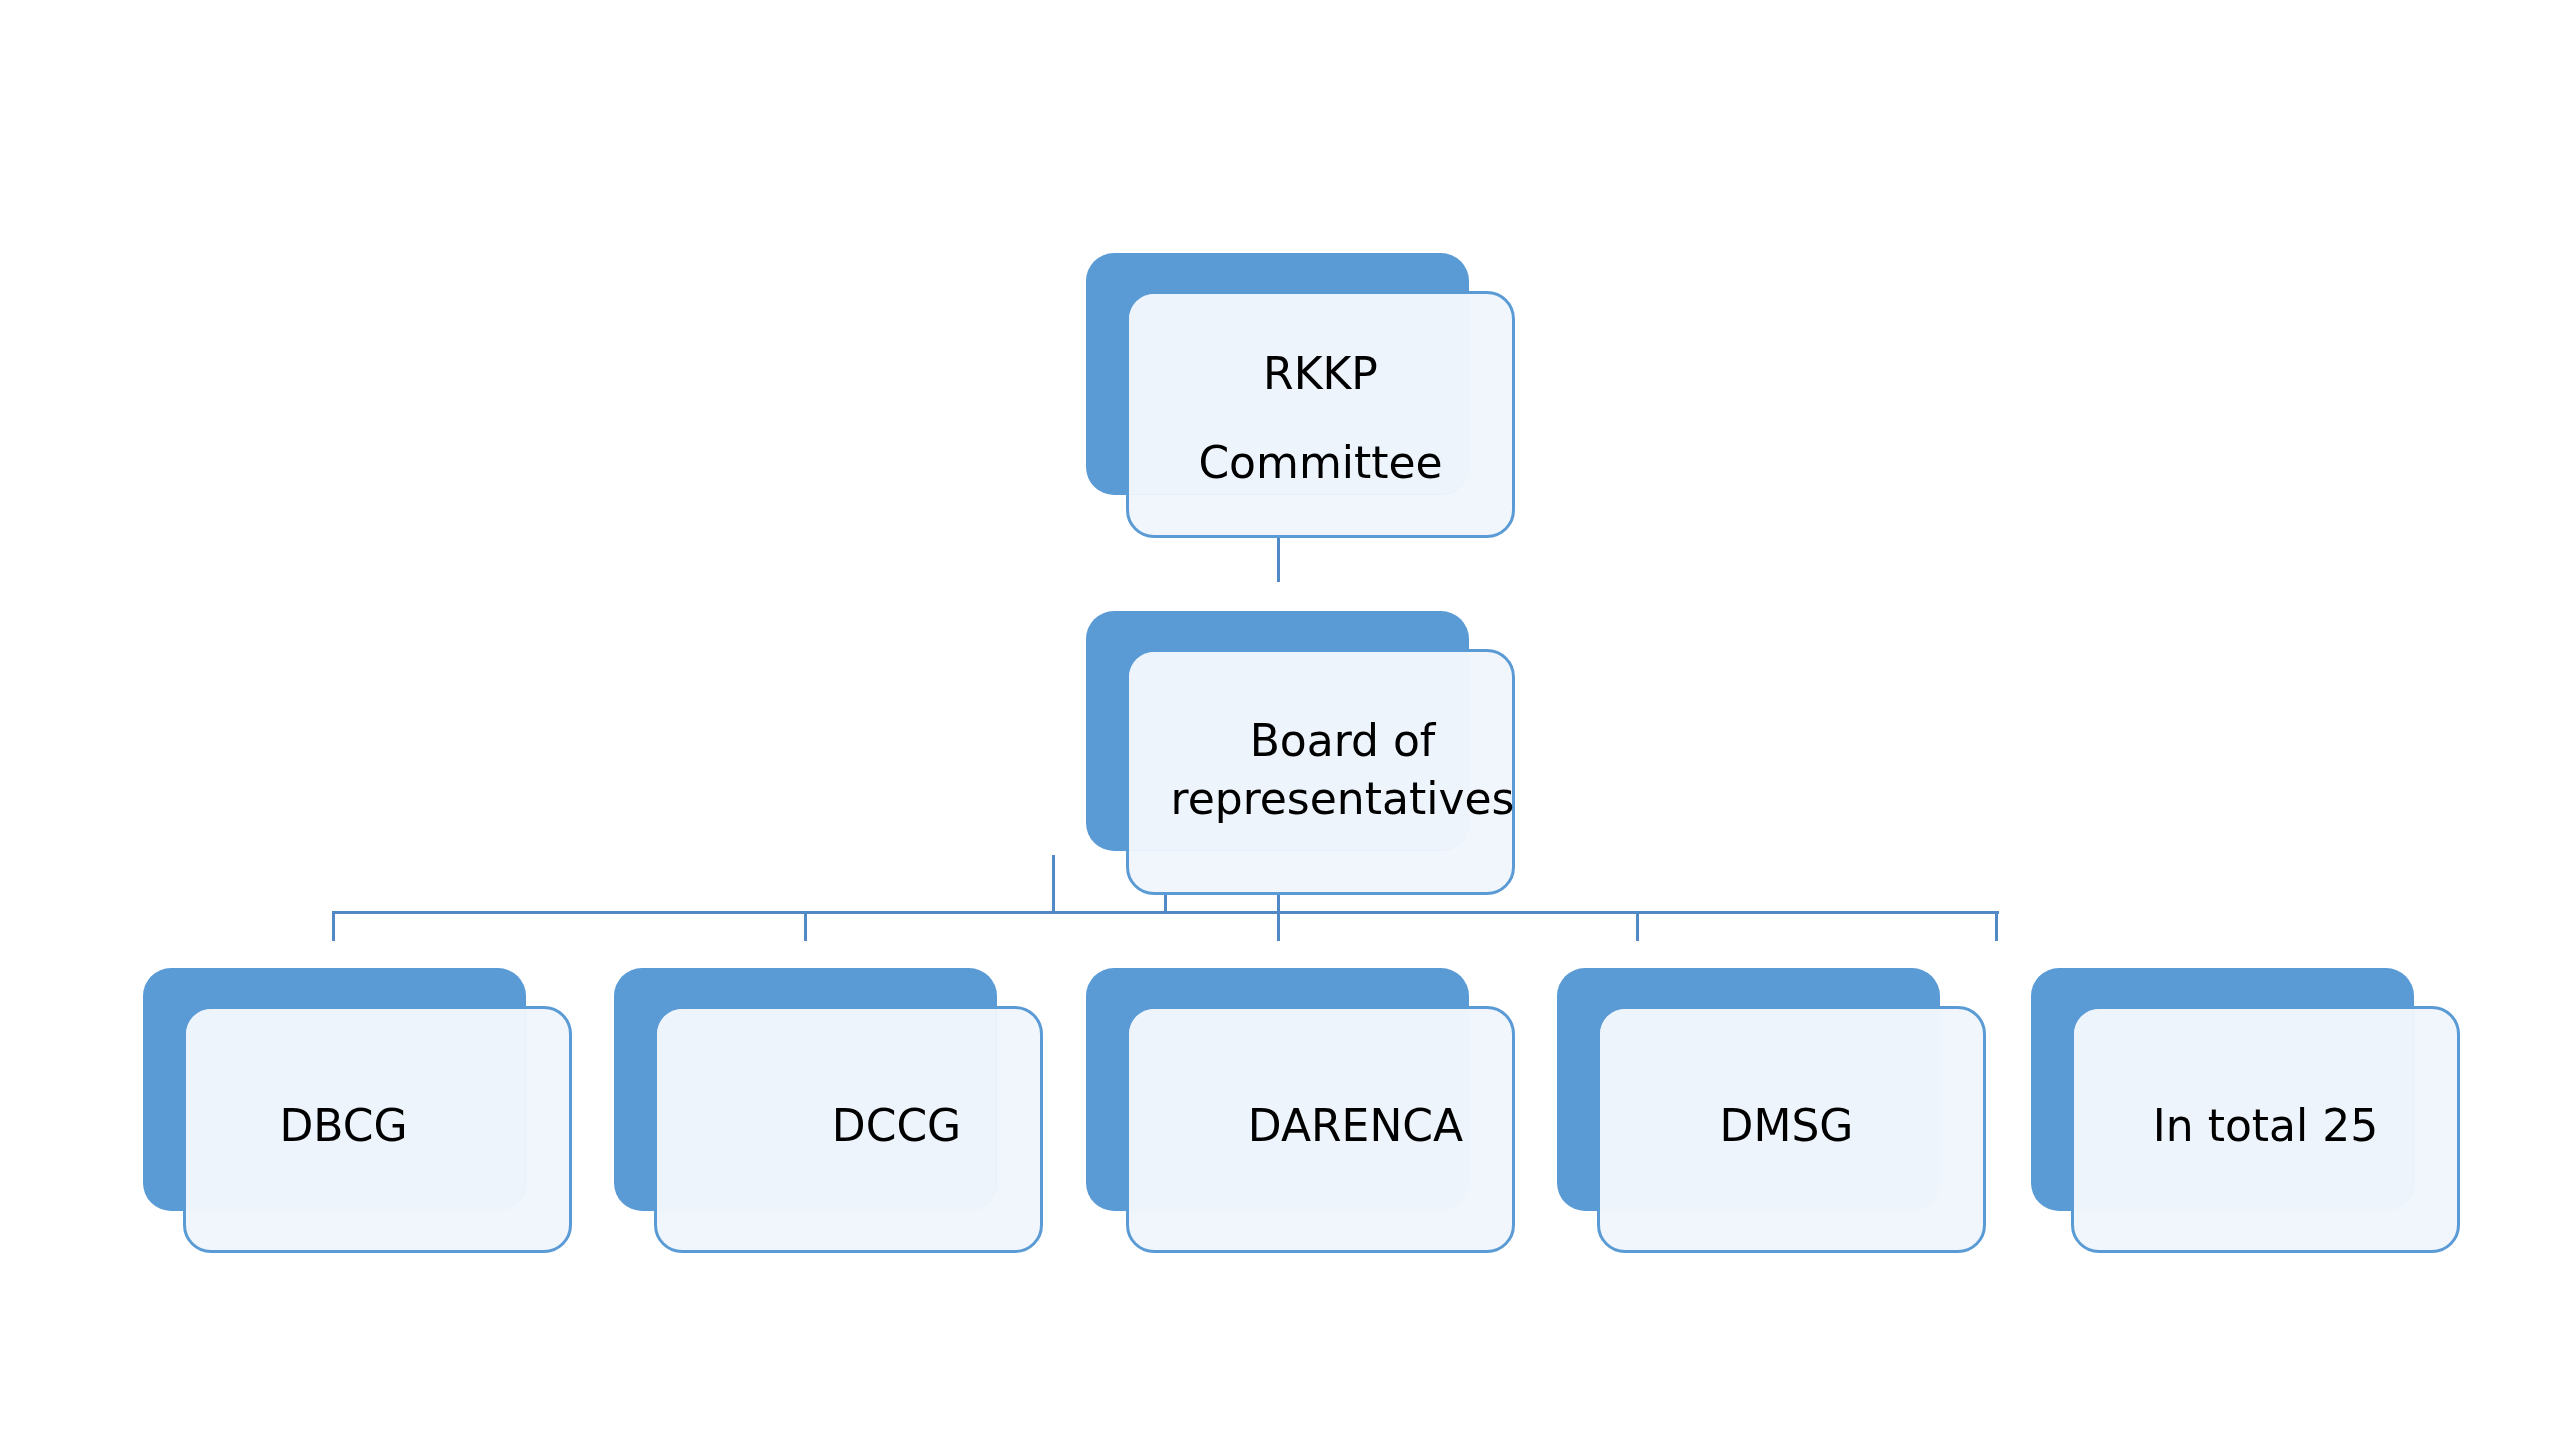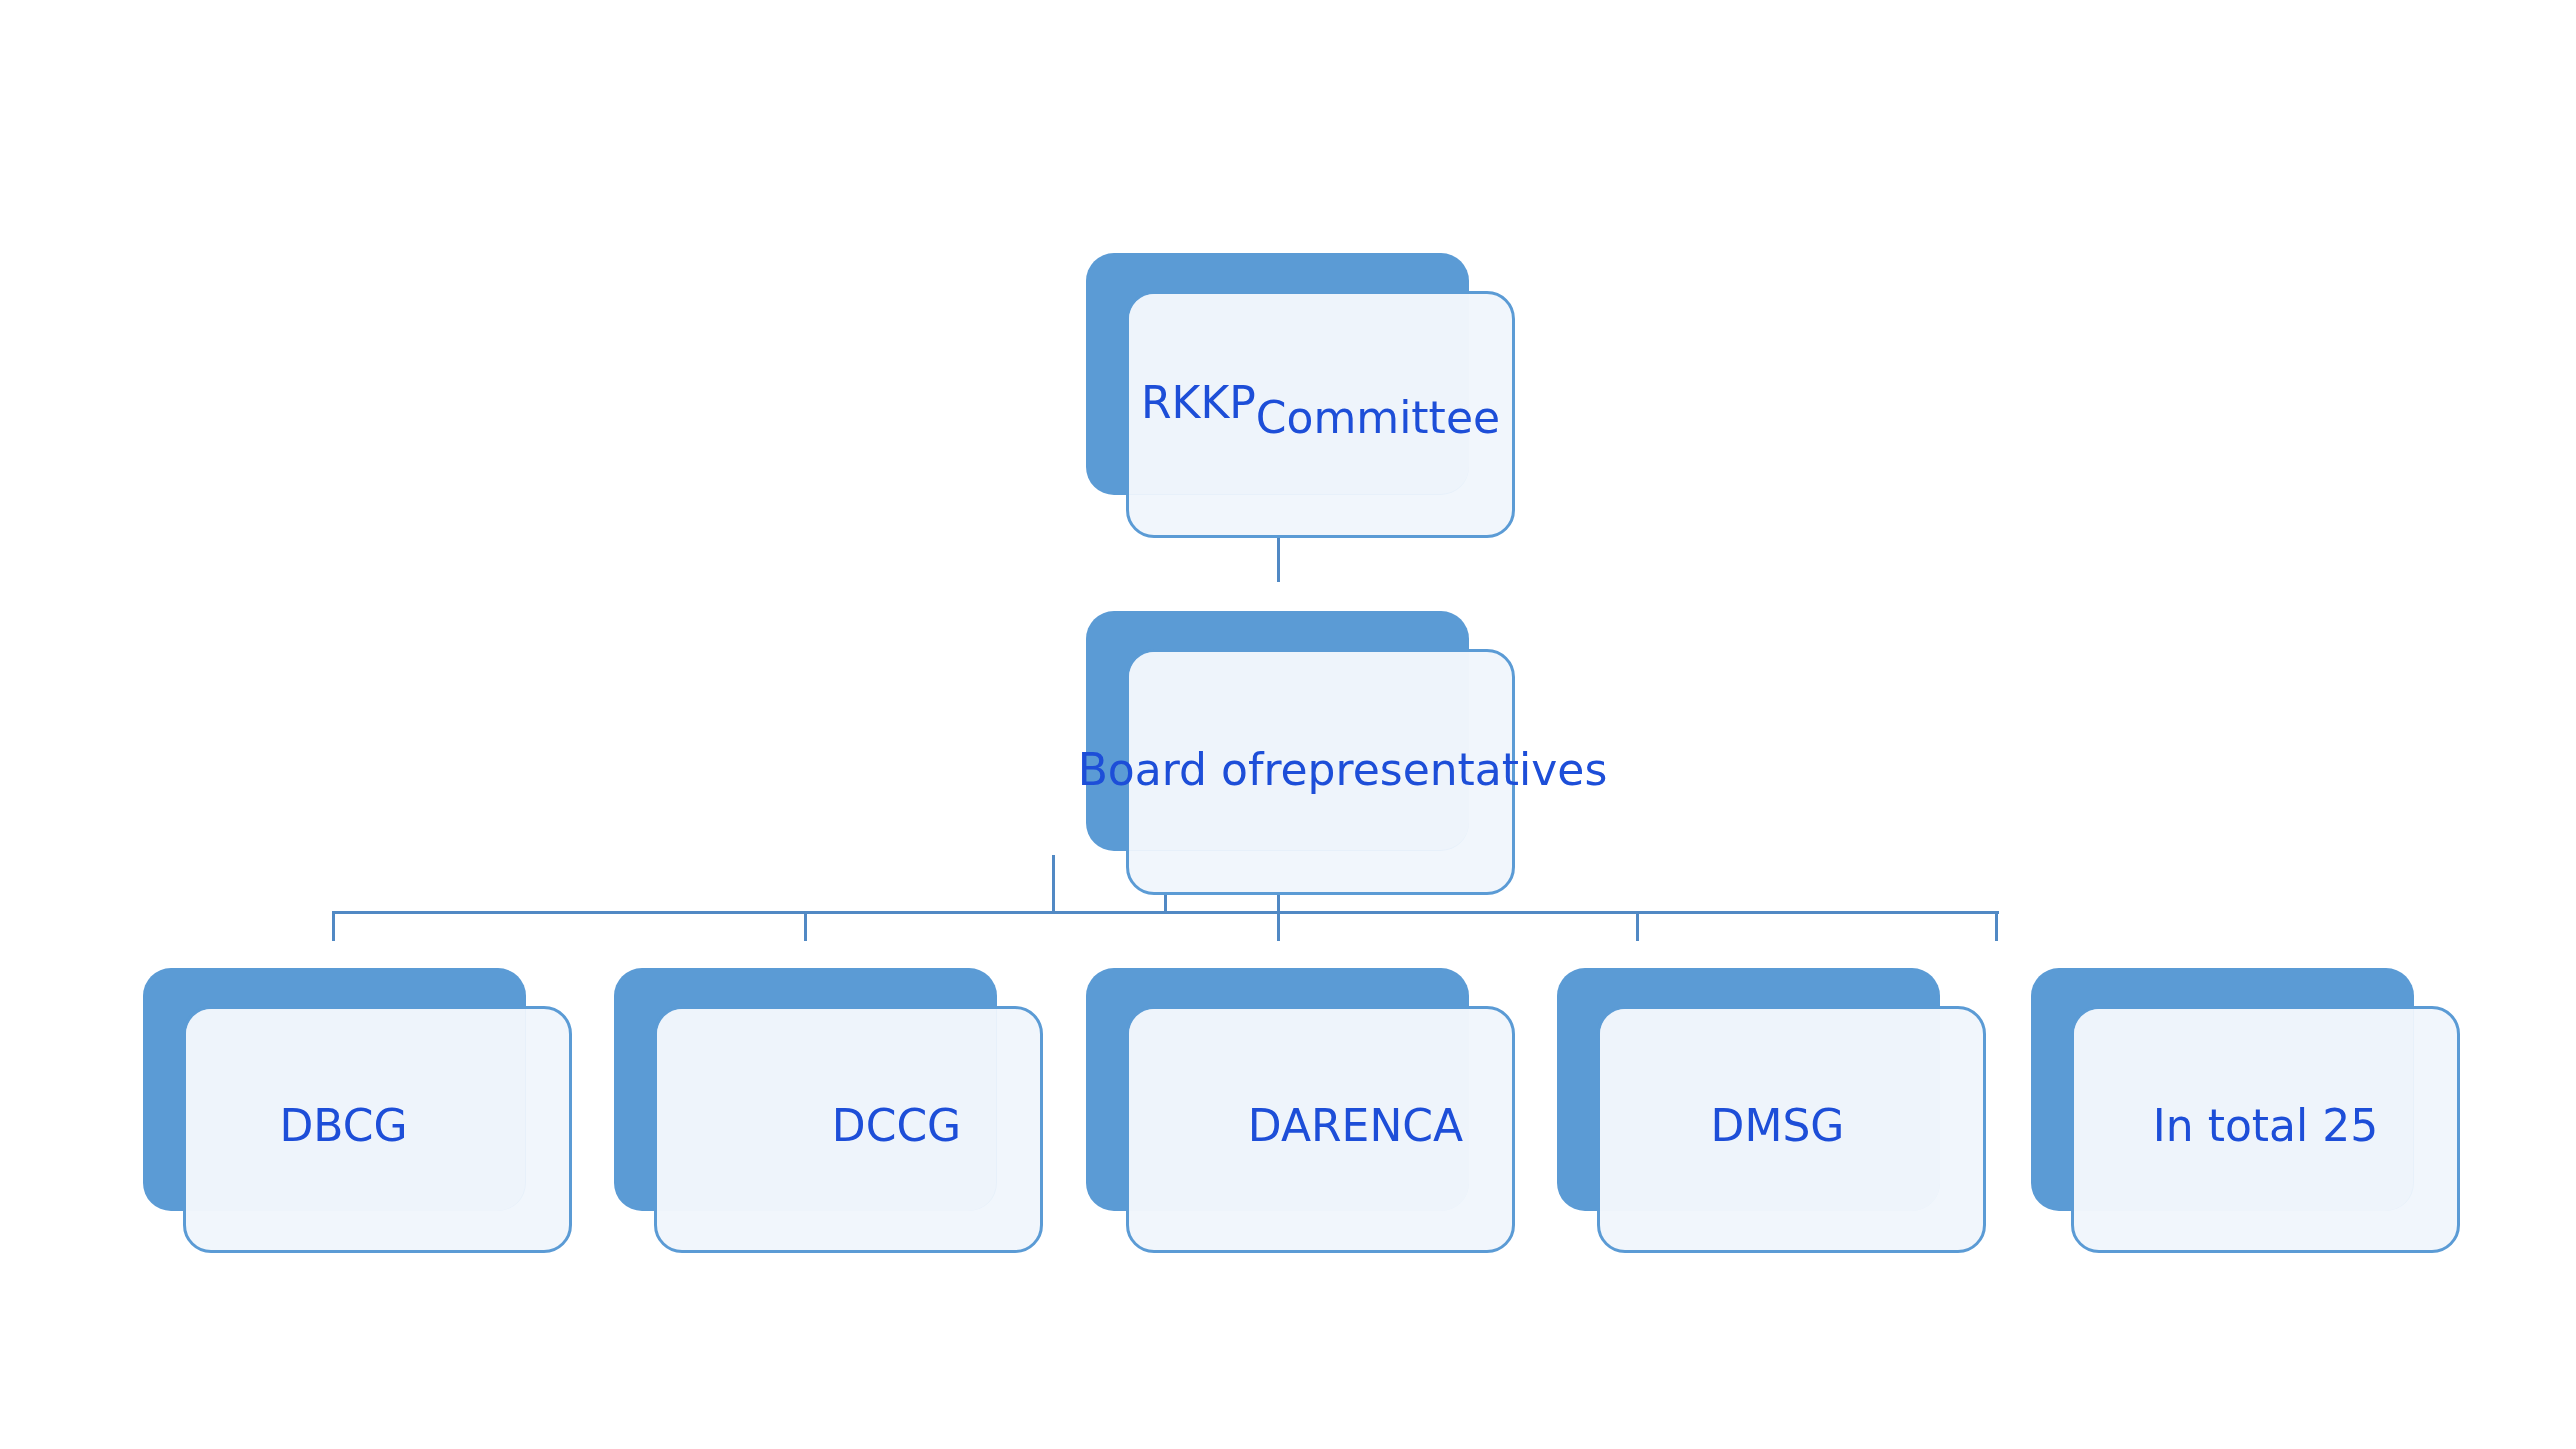--- a/index.html
+++ b/index.html
@@ -3,22 +3,22 @@
 <meta charset="utf-8">
 <style>
   html, body { margin: 0; padding: 0; background: #ffffff; }
   #stage { position: relative; width: 2576px; height: 1449px; background: #ffffff; overflow: hidden;
            font-family: "DejaVu Sans", "Liberation Sans", sans-serif; }
   .node { position: absolute; }
   .back { position: absolute; background: #5b9bd5; border-radius: 28px; }
   .front { position: absolute; background: rgba(240,245,252,0.94); border: 3.2px solid #5b9bd5;
            border-radius: 28px; box-sizing: border-box; }
   .front-fill { position: absolute; background: #eef4fb; border-radius: 28px 0 0 0; }
-  .label { position: absolute; color: #1d4ed8; font-size: 44px; line-height: 1.32; text-align: center;
-           display: flex; flex-direction: row; justify-content: center; align-items: center; white-space: nowrap; }
+  .label { position: absolute; color: #000000; font-size: 44px; line-height: 1.32; text-align: center;
+           display: flex; flex-direction: column; justify-content: center; align-items: center; white-space: nowrap; }
   .conn { position: absolute; background: #5189c4; }
 </style>
 </head>
 <body>
 
 <div id="stage">
 
   <div class="conn" style="left:1277px; top:537px; width:2.6px; height:45px;"></div>
   <div class="conn" style="left:332px; top:911px; width:1667px; height:3.2px;"></div>
   <div class="conn" style="left:1052px; top:855px; width:2.6px; height:58px;"></div>
@@ -68,21 +68,21 @@
     <div class="back" style="left:0; top:968px; width:383px; height:243px;"></div>
     <div class="front" style="left:40px; top:1006px; width:389px; height:247px;"></div>
     <div class="front-fill" style="left:43px; top:1009px; width:340px; height:202px; border-radius:26px 0 28px 0;"></div>
     <div class="label" style="left:43px; top:1030px; width:453px; height:193px;">DARENCA</div>
   </div>
 
   <div class="node" style="left:1557px; top:0;">
     <div class="back" style="left:0; top:968px; width:383px; height:243px;"></div>
     <div class="front" style="left:40px; top:1006px; width:389px; height:247px;"></div>
     <div class="front-fill" style="left:43px; top:1009px; width:340px; height:202px; border-radius:26px 0 28px 0;"></div>
-    <div class="label" style="left:43px; top:1030px; width:355px; height:193px;">DMSG</div>
+    <div class="label" style="left:52px; top:1030px; width:355px; height:193px;">DMSG</div>
   </div>
 
   <div class="node" style="left:2031px; top:0;">
     <div class="back" style="left:0; top:968px; width:383px; height:243px;"></div>
     <div class="front" style="left:40px; top:1006px; width:389px; height:247px;"></div>
     <div class="front-fill" style="left:43px; top:1009px; width:339px; height:202px; border-radius:26px 0 28px 0;"></div>
     <div class="label" style="left:43px; top:1030px; width:383px; height:193px;">In total 25</div>
   </div>
 
 </div>

